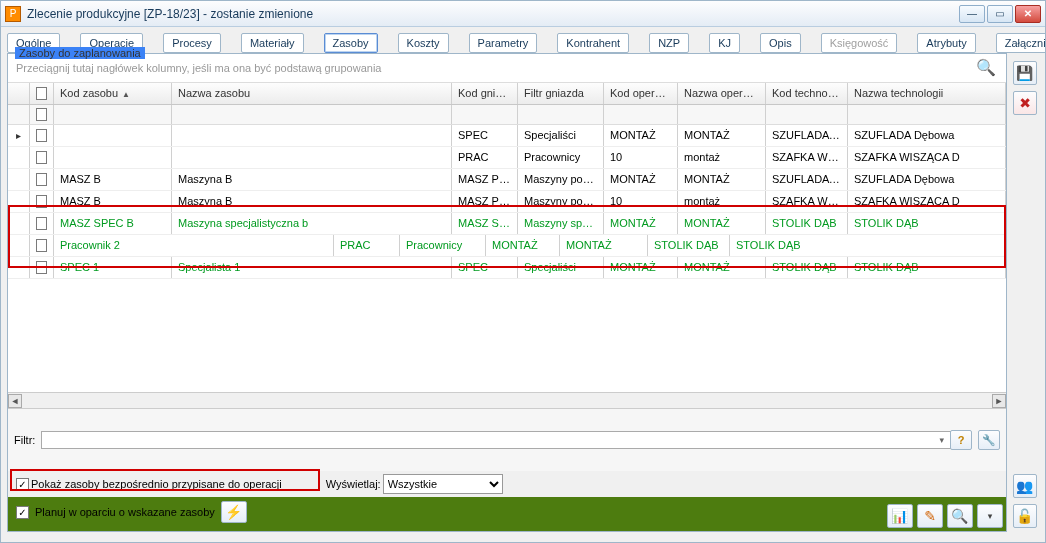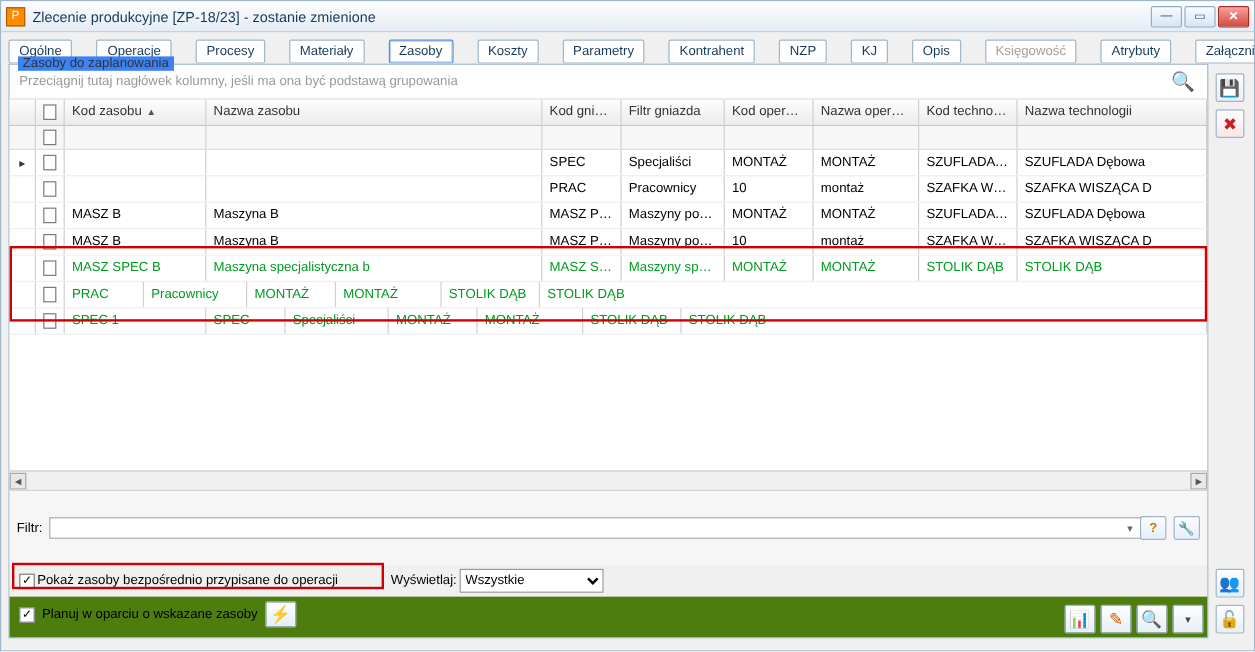--- a/index.html
+++ b/index.html
@@ -227,33 +227,35 @@
           <div class="col kodop">MONTAŻ</div>
           <div class="col nazop">MONTAŻ</div>
           <div class="col kodtech">STOLIK DĄB</div>
           <div class="col naztech">STOLIK DĄB</div>
         </div>
         <div class="row green">
           <div class="col selector"></div>
           <div class="col check">
             <span class="checkbox"></span>
           </div>
+          <div class="col nazwa">Pracownik 2</div>
           <div class="col kodgn">PRAC</div>
           <div class="col nazgn">Pracownicy</div>
           <div class="col kodop">MONTAŻ</div>
           <div class="col nazop">MONTAŻ</div>
           <div class="col kodtech">STOLIK DĄB</div>
           <div class="col naztech">STOLIK DĄB</div>
         </div>
         <div class="row green">
           <div class="col selector"></div>
           <div class="col check">
             <span class="checkbox"></span>
           </div>
           <div class="col kod">SPEC 1</div>
+          <div class="col nazwa">Specjalista 1</div>
           <div class="col kodgn">SPEC</div>
           <div class="col nazgn">Specjaliści</div>
           <div class="col kodop">MONTAŻ</div>
           <div class="col nazop">MONTAŻ</div>
           <div class="col kodtech">STOLIK DĄB</div>
           <div class="col naztech">STOLIK DĄB</div>
         </div>
         <div class="highlight-box highlight-rows" style="left:0; right:0; top:80px; height:63px;"></div>
     </div>
 

